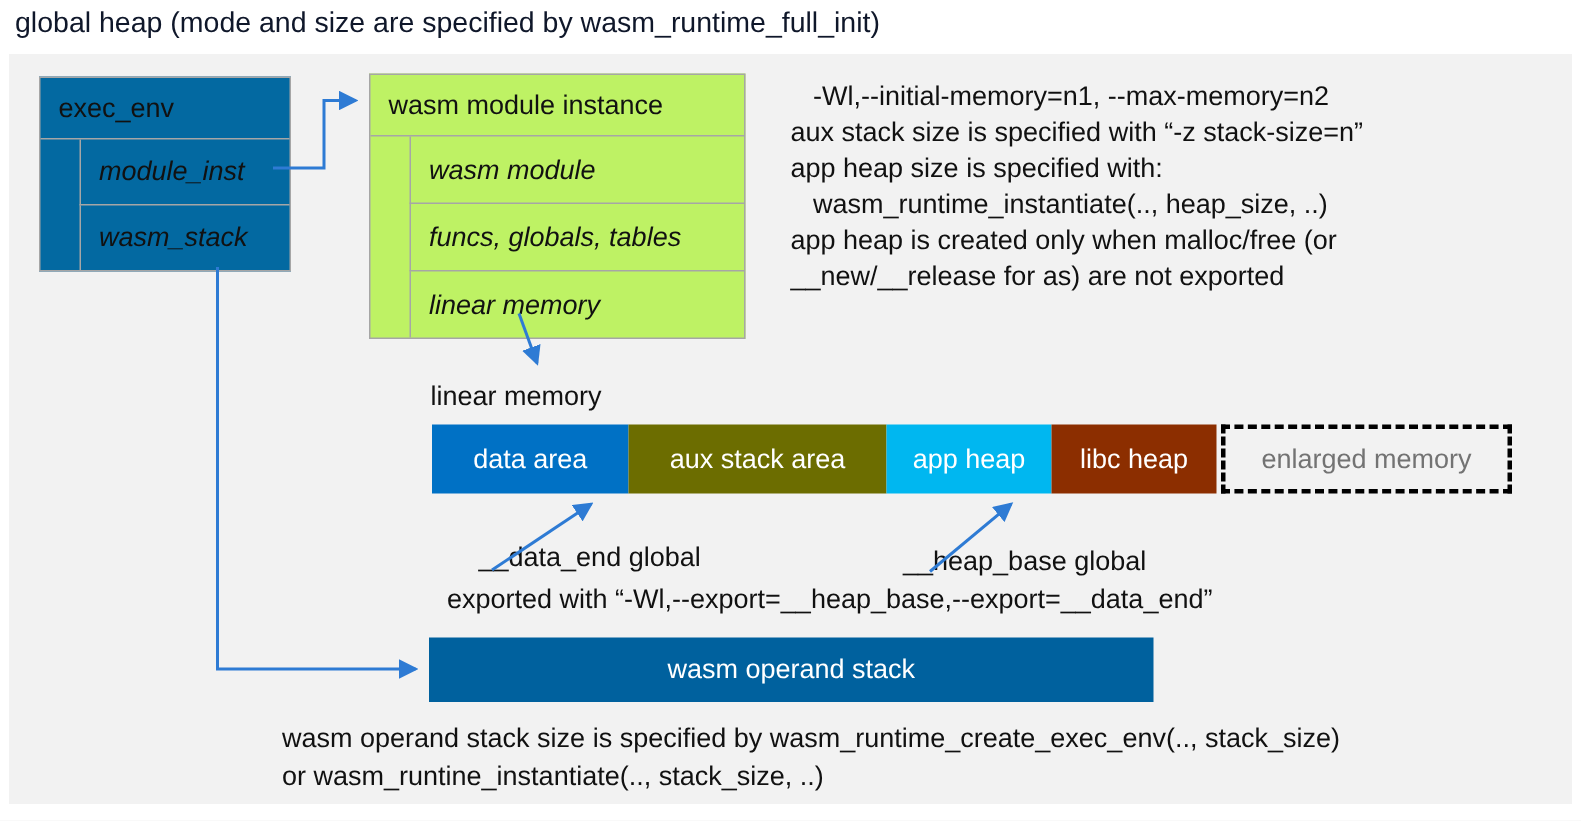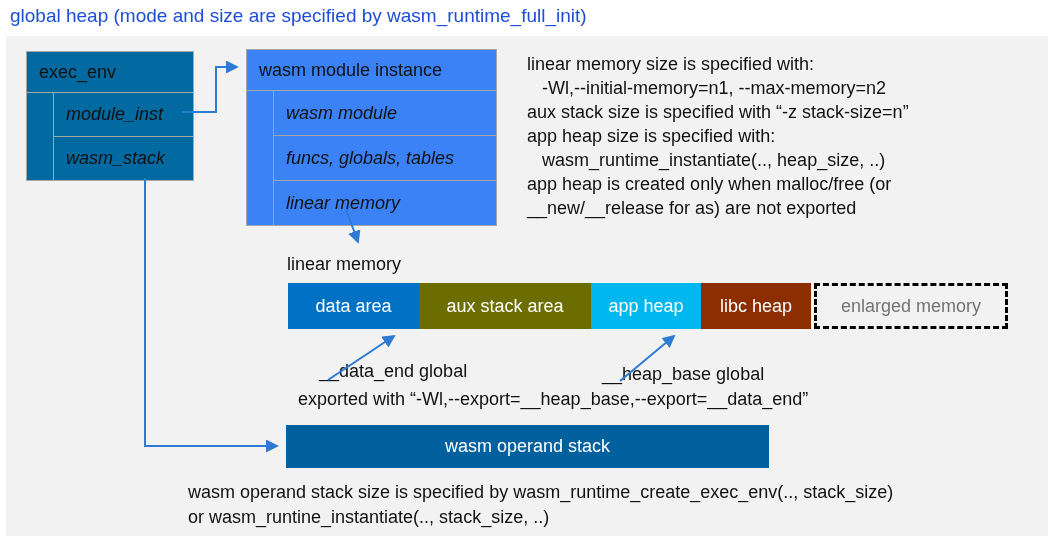--- a/index.html
+++ b/index.html
@@ -2,21 +2,21 @@
 <html><head>
 <meta charset="utf-8">
 <style>
   html,body{margin:0;padding:0;}
   body{
     width:1054px;height:547px;position:relative;background:#ffffff;
     font-family:"Liberation Sans","DejaVu Sans",sans-serif;color:#111;
     overflow:hidden;
   }
   .title{
-    position:absolute;left:10px;top:5px;font-size:19px;color:#1d4ed8;
+    position:absolute;left:10px;top:5px;font-size:19px;color:#0f172a;
     letter-spacing:0;white-space:pre;
   }
   .panel{
     position:absolute;left:6px;top:36px;width:1042px;height:500px;
     background:#f2f2f2;
   }
   
   .tbox{position:absolute;border:1px solid #a6a6a6;box-sizing:border-box;}
   .tbox .hdr{
     height:40px;display:flex;align-items:center;padding-left:12px;
@@ -61,29 +61,28 @@
 <div class="title">global heap (mode and size are specified by wasm_runtime_full_init)</div>
 
 <div class="panel" style="background: rgb(242, 242, 242);">
 
   <div class="tbox" id="execEnvBox" style="background: #0369a1;">
     <div class="hdr">exec_env</div>
     <div class="cell mid">module_inst</div>
     <div class="cell">wasm_stack</div>
   </div>
 
-  <div class="tbox" id="modInstBox" style="background: #3b82f6; text-align: right;">
+  <div class="tbox" id="modInstBox" style="background: #bef264; text-align: right;">
     <div class="hdr">wasm module instance</div>
     <div class="cell mid">wasm module</div>
     <div class="cell mid">funcs, globals, tables</div>
     <div class="cell">linear memory</div>
   </div>
 
   <div class="notes">
-    <div>linear memory size is specified with:</div>
     <div>   -Wl,--initial-memory=n1, --max-memory=n2</div>
     <div>aux stack size is specified with “-z stack-size=n”</div>
     <div>app heap size is specified with:</div>
     <div>   wasm_runtime_instantiate(.., heap_size, ..)</div>
     <div>app heap is created only when malloc/free (or</div>
     <div>__new/__release for as) are not exported</div>
   </div>
 
   <div class="lm-label">linear memory</div>
   <div class="membar">

